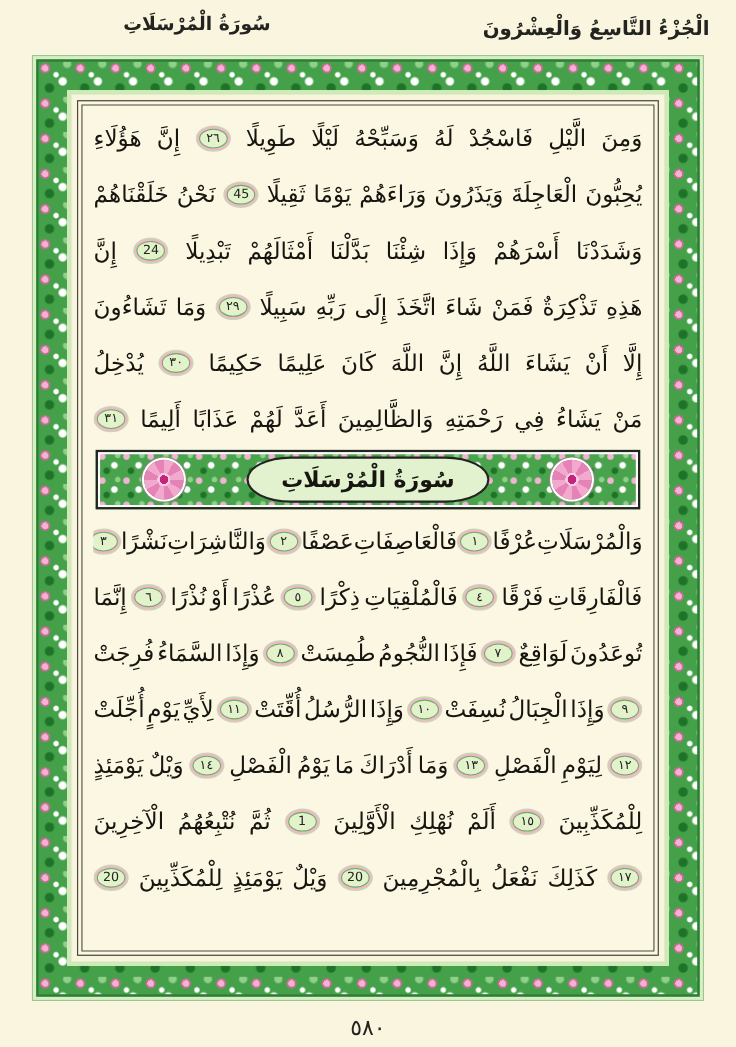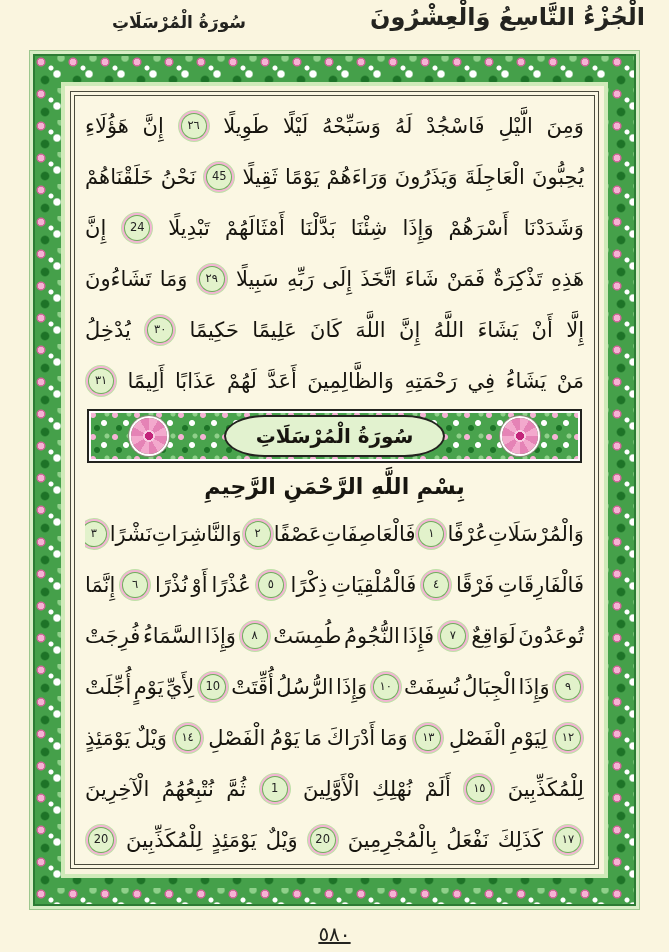--- a/index.html
+++ b/index.html
@@ -1,21 +1,21 @@
 <!DOCTYPE html>
 <html lang="ar" dir="rtl"><head>
 <meta charset="utf-8">
 <style>
   html,body{margin:0;padding:0;}
   body{
     width:669px;height:952px;position:relative;overflow:hidden;
     background:#faf5df;
     font-family:"DejaVu Sans",sans-serif;
   }
-  .header-right{position:absolute;top:3px;right:24px;font-size:24px;font-weight:bold;color:#23231f;}
+  .header-right{position:absolute;top:16px;right:24px;font-size:18px;font-weight:bold;color:#23231f;}
   .header-left{position:absolute;top:12px;left:112px;font-size:17px;font-weight:bold;color:#23231f;}
 
   .frame{
     position:absolute;top:54px;left:33px;right:33px;bottom:46px;
     box-sizing:border-box;padding:26px;
     background-color:#45a04a;
     background-image:
       radial-gradient(circle at 6px 6px,  #f5b3d4 0 3px, #d4679c 3px 4px, transparent 5px),
       radial-gradient(circle at 22px 18px, #ffffff 0 3px, transparent 4.5px),
       radial-gradient(circle at 10px 24px, #1d7327 0 3.5px, transparent 5px),
@@ -37,21 +37,21 @@
     padding:8px 14px 4px;
   }
 
   .qline{
     display:flex;flex-wrap:nowrap;justify-content:space-between;align-items:center;
     direction:rtl;height:51px;overflow:hidden;
     font-size:21px;color:#17150f;
   }
   .qword{white-space:nowrap;}
   .ayah-marker{
-    width:24px;height:24px;min-width:24px;border-radius:50%;
+    width:24px;height:16px;min-width:24px;border-radius:50%;
     background:#e2f2cb;display:inline-flex;align-items:center;justify-content:center;
     box-shadow:0 0 0 1px #6fae5c, 0 0 0 3px #f3b4d4, 0 0 0 4px #bfe0a8;
     margin:0 4px;
   }
   .ayah-num{font-size:11.5px;line-height:1;color:#222;}
 
   .banner{
     height:54px;margin:3px 2px;position:relative;
     border:2px solid #23231f;box-sizing:border-box;
     background-color:#49a34d;
@@ -76,21 +76,21 @@
     background:
       radial-gradient(circle,#c2257a 0 4px,#f8cde2 4px 6px,transparent 6px),
       repeating-conic-gradient(#f3a9cd 0 30deg,#e583b6 30deg 60deg);
     box-shadow:0 0 0 2px #ffffff, 0 0 0 3px #8a8a7a;
   }
   .rosette.r1{left:42px;}
   .rosette.r2{right:42px;}
 
   .bismillah{height:42px;line-height:42px;text-align:center;font-size:22px;font-weight:bold;color:#17150f;}
 
-  .page-number{position:absolute;bottom:6px;left:0;right:0;text-align:center;font-size:20px;color:#23231f;text-decoration:underline;}
+  .page-number{position:absolute;bottom:6px;left:0;right:0;text-align:center;font-size:20px;color:#23231f;}
 </style>
 </head>
 <body>
 
 <div class="header-right">الْجُزْءُ التَّاسِعُ وَالْعِشْرُونَ</div>
 <div class="header-left">سُورَةُ الْمُرْسَلَاتِ</div>
 
 <div class="frame">
   <div class="inner">
     <div class="text-area">
@@ -183,21 +183,20 @@
         </div>
 
       <div class="banner">
         <div class="rosette r1"></div>
         <div class="cartouche">
           <span>سُورَةُ الْمُرْسَلَاتِ</span>
         </div>
         <div class="rosette r2"></div>
       </div>
 
-      <div class="bismillah">بِسْمِ اللَّهِ الرَّحْمَنِ الرَّحِيمِ</div>
 
       <div>
           <div class="qline">
             <span class="qword">وَالْمُرْسَلَاتِ</span>
             <span class="qword">عُرْفًا</span>
             <span class="ayah-marker">
               <span class="ayah-num">١</span>
             </span>
             <span class="qword">فَالْعَاصِفَاتِ</span>
             <span class="qword">عَصْفًا</span>
@@ -252,21 +251,21 @@
             <span class="qword">وَإِذَا</span>
             <span class="qword">الْجِبَالُ</span>
             <span class="qword">نُسِفَتْ</span>
             <span class="ayah-marker">
               <span class="ayah-num">١٠</span>
             </span>
             <span class="qword">وَإِذَا</span>
             <span class="qword">الرُّسُلُ</span>
             <span class="qword">أُقِّتَتْ</span>
             <span class="ayah-marker">
-              <span class="ayah-num">10</span>
+              <span class="ayah-num">١١</span>
             </span>
             <span class="qword">لِأَيِّ</span>
             <span class="qword">يَوْمٍ</span>
             <span class="qword">أُجِّلَتْ</span>
           </div>
           <div class="qline">
             <span class="ayah-marker">
               <span class="ayah-num">١٢</span>
             </span>
             <span class="qword">لِيَوْمِ</span>

